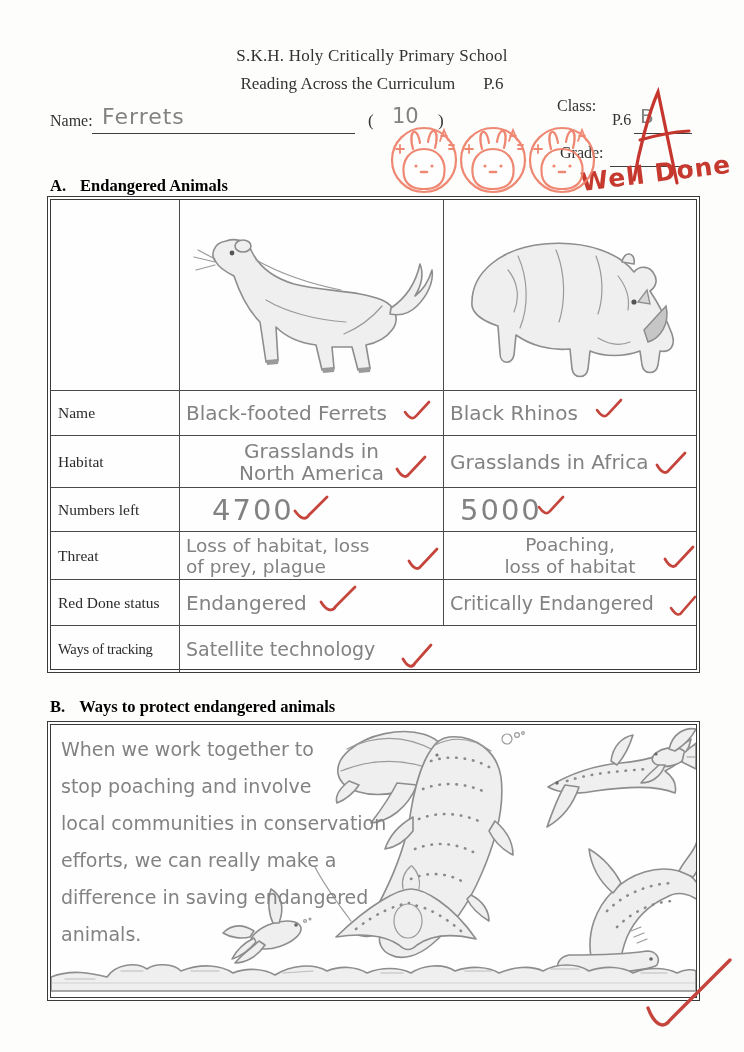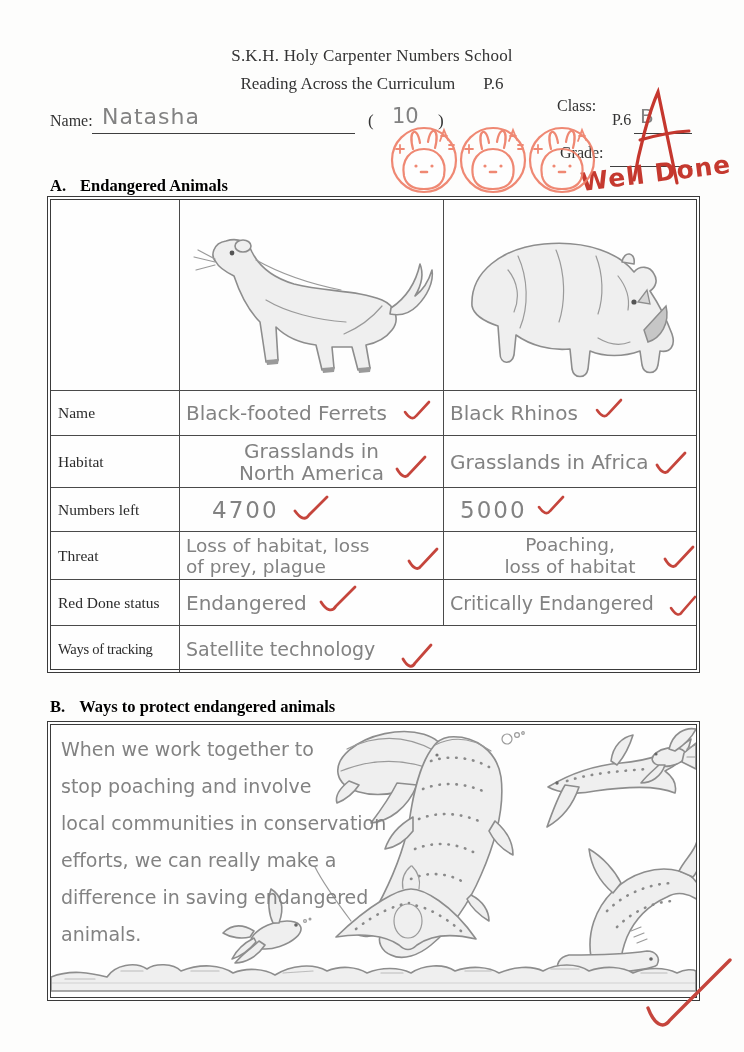--- a/index.html
+++ b/index.html
@@ -36,46 +36,46 @@
   .trow{display:grid;grid-template-columns:128px 264px 1fr;border-top:1.6px solid #4a4a4a;}
   .trow:first-child{border-top:none;}
   .tcell{position:relative;border-left:1.6px solid #4a4a4a;box-sizing:border-box;display:flex;align-items:center;overflow:visible;}
   .tcell:first-child{border-left:none;}
   .lab{padding-left:7px;font-size:15.5px;color:#2b2b2b;}
   .lab-tight{font-size:14.6px;letter-spacing:-.3px;}
   .r-img{height:190px;}.r-name{height:44px;}.r-hab{height:51px;}.r-num{height:43px;}
   .r-thr{height:47px;}.r-red{height:45px;}.r-way{height:46px;}
   .ans{font-size:20px;line-height:22px;padding-left:6px;}
   .ctr{justify-content:center;text-align:center;padding-left:0;}
-  .big{font-size:23px;letter-spacing:2px;}
+  .big{font-size:29px;letter-spacing:2px;}
   .imgcell{justify-content:center;align-items:flex-end;padding-bottom:2px;}
   .chk{position:absolute;z-index:2;}
   .chk svg{display:block;}
   
   .boxB{top:721px;left:47px;width:653px;height:280px;border:4px double #3a3a3a;box-sizing:border-box;background:#fefefe;}
   .boxB .scene{position:absolute;left:0;top:0;width:645px;height:272px;}
   .btext{position:absolute;left:10px;top:6px;width:420px;font-size:19px;line-height:37px;z-index:2;}
   .final-check{top:952px;left:636px;}
   .sketch{stroke:#8d8d8d;stroke-width:1.6;fill:#efefef;stroke-linejoin:round;stroke-linecap:round;}
   .sketch2{stroke:#9a9a9a;stroke-width:1.2;fill:none;stroke-linecap:round;}
   .dots{stroke:#8a8a8a;stroke-width:2.6;fill:none;stroke-linecap:round;stroke-dasharray:.5 8;}
 </style>
 </head>
 <body>
 
 <div class="page">
 
-  <div class="abs title1 printed">S.K.H. Holy Carpenter Numbers School</div>
+  <div class="abs title1 printed">S.K.H. Holy Critically Primary School</div>
   <div class="abs title2 printed">
     <span>Reading Across the Curriculum</span><span class="lvl">P.6</span>
   </div>
 
   <div class="abs nm-label printed">Name:</div>
   <div class="abs nm-line fieldline"></div>
-  <div class="abs nm-val hw">Natasha</div>
+  <div class="abs nm-val hw">Ferrets</div>
   <div class="abs paren printed">(</div>
   <div class="abs num-val hw">10</div>
   <div class="abs paren2 printed">)</div>
 
   <div class="abs cls-label printed">Class:</div>
   <div class="abs cls-pre printed">P.6</div>
   <div class="abs cls-val hw">B</div>
   <div class="abs cls-line fieldline"></div>
   <div class="abs grd-label printed">Grade:</div>
   <div class="abs grd-line fieldline"></div>

